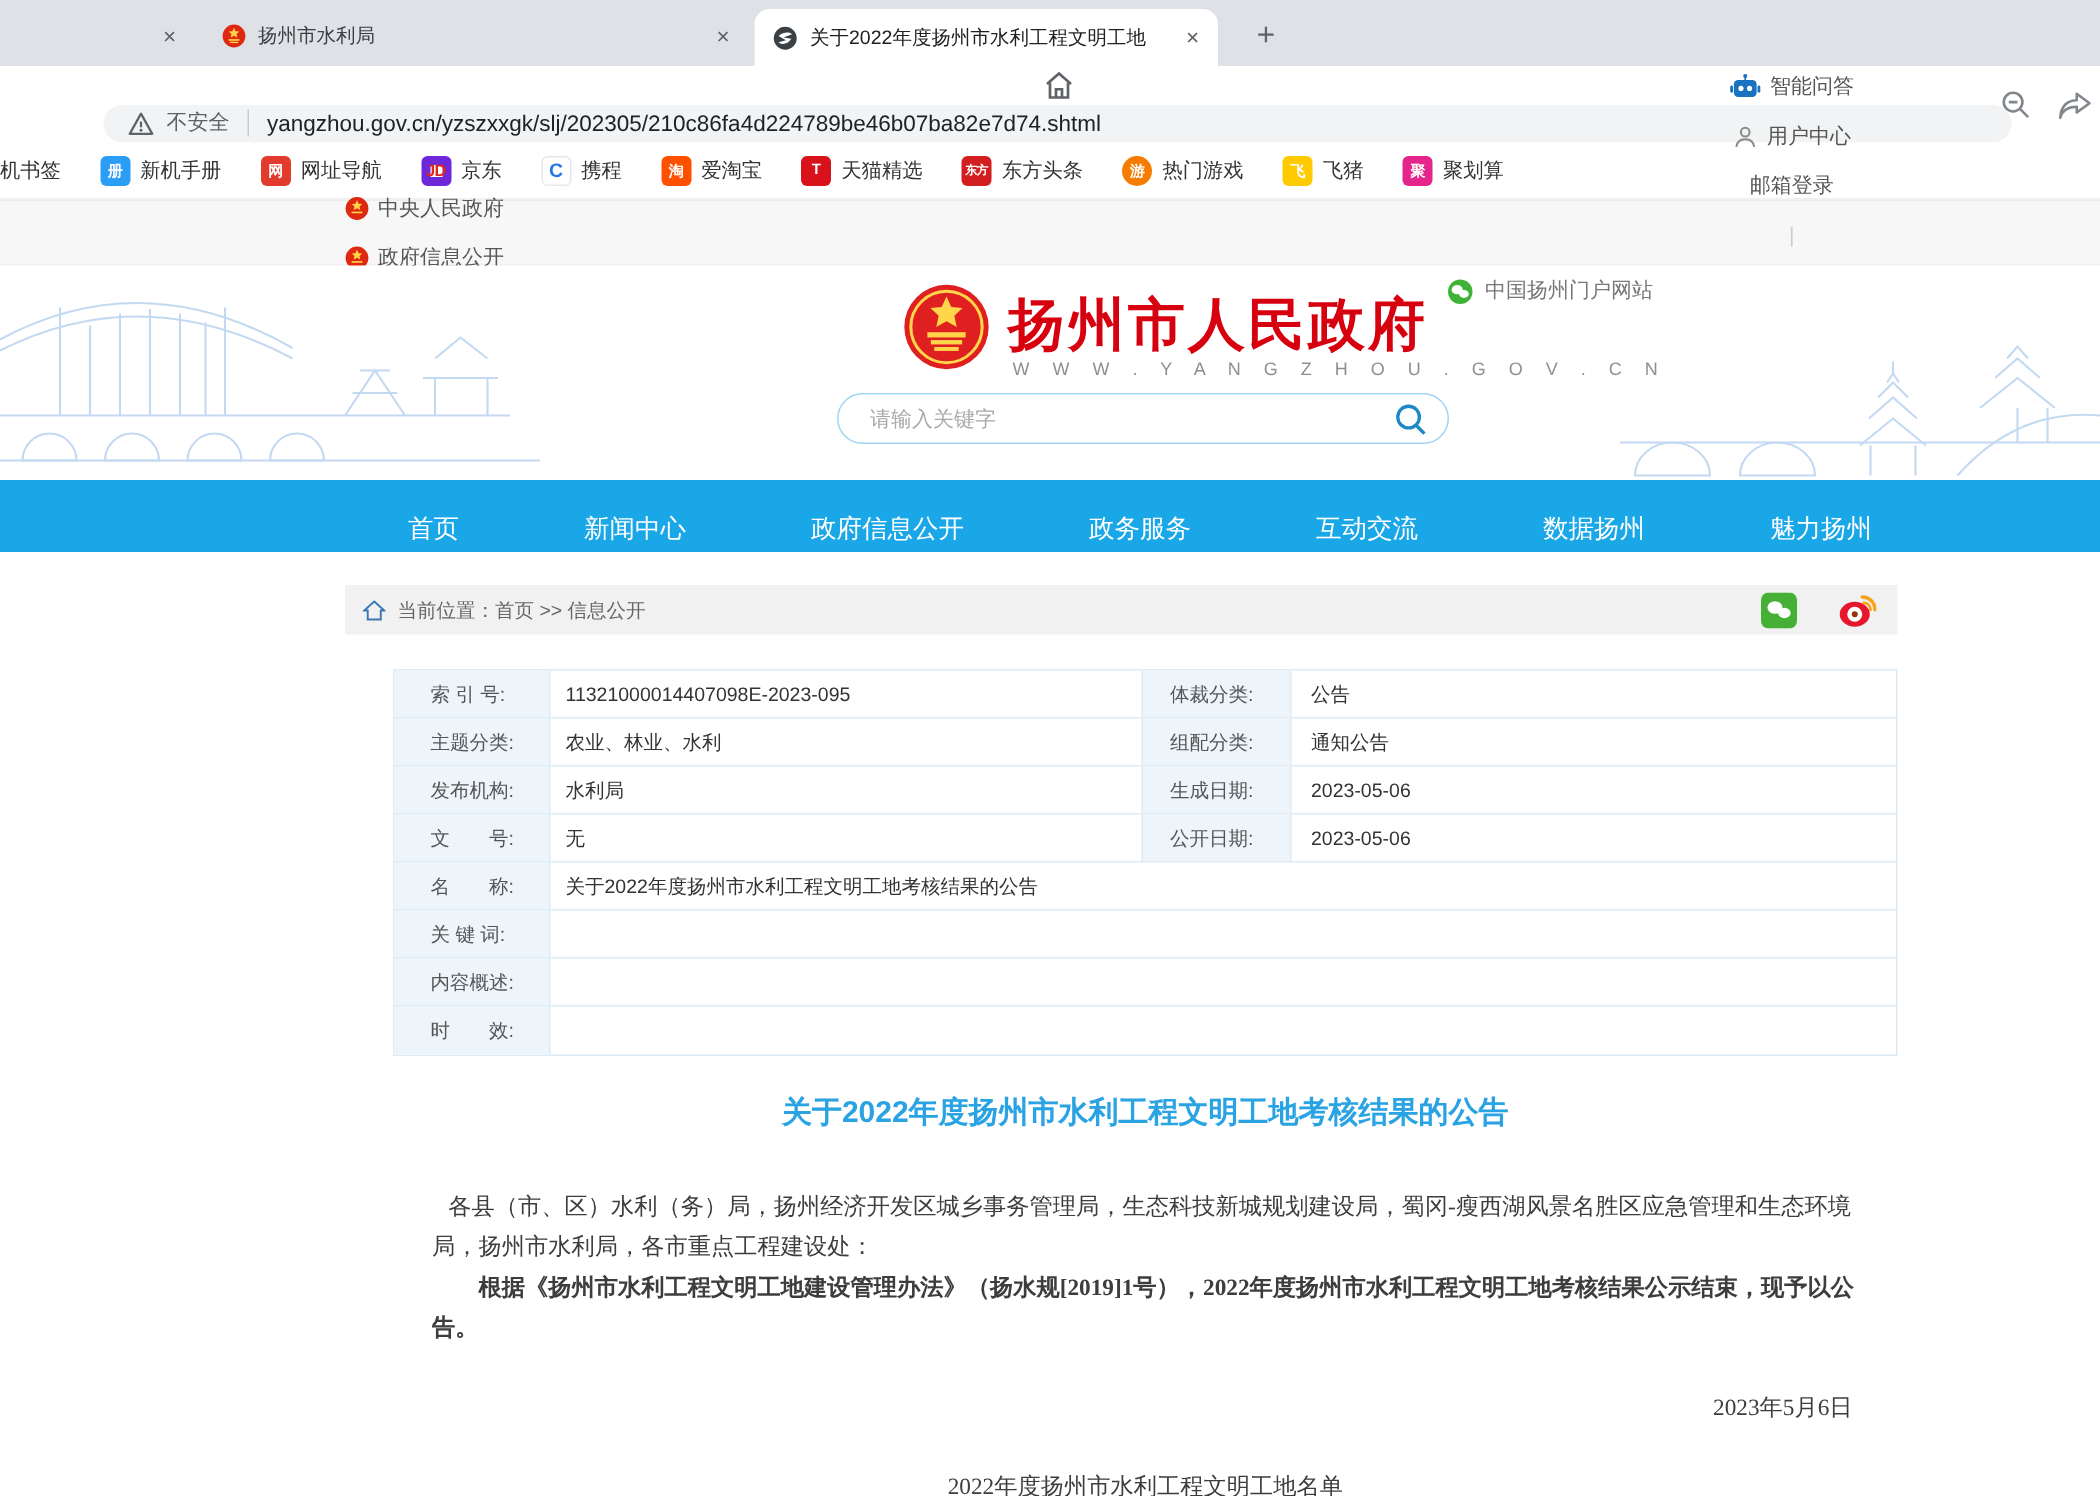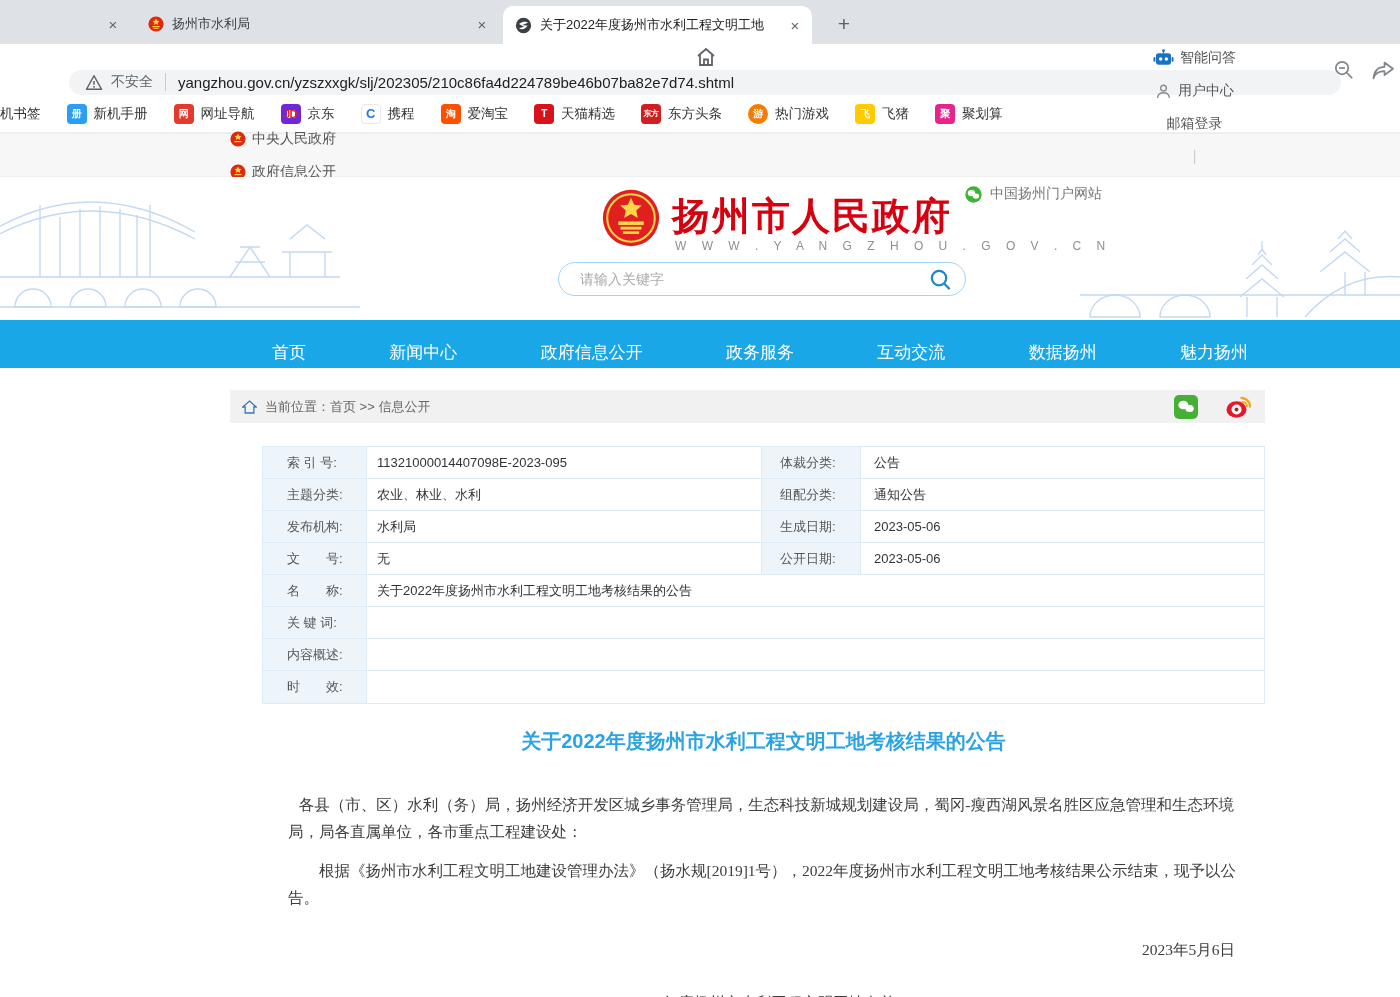--- a/index.html
+++ b/index.html
@@ -61,21 +61,21 @@
   .mval { font-size:13px; color:#333; display:flex; align-items:center; padding-left:10px; white-space:nowrap; overflow:hidden; }
   .mval-l { width:394px; flex:none; }
   .mlbl-r { width:100px; background:#edf5fb; color:#555; font-size:13px; display:flex; align-items:center; padding-left:18px; border-left:1px solid #dcebf5; border-right:1px solid #dcebf5; flex:none; white-space:pre; }
   .mval-r { flex:1; padding-left:13px; }
   .mval-full { flex:1; }
   
   .article { position:absolute; left:262px; top:360px; width:1003px; color:#3d3d3d; }
   .art-title { text-align:center; color:#2aa3e3; font-size:20px; font-weight:bold; font-family:"Liberation Sans", sans-serif; }
   .art-p { font-family:"Liberation Serif", serif; font-size:15.5px; line-height:27px; padding:0 28px 0 26px; }
   .art-p1 { margin-top:36px; text-indent:0.7em; }
-  .art-p2 { margin-top:12px; text-indent:2em; }
+  .art-p2 { text-indent:2em;font-weight:bold; }
   .art-date { font-family:"Liberation Serif", serif; font-size:15.5px; text-align:right; padding-right:30px; margin-top:29px; }
   .art-list-title { font-family:"Liberation Serif", serif; font-size:15.5px; text-align:center; margin-top:32px; }
 </style>
 </head>
 <body>
 
 <div class="tabbar">
   <div class="tab-stub">
     <span class="tab-close">×</span>
   </div>
@@ -373,19 +373,19 @@
       <span class="mval mval-full"></span>
     </div>
     <div class="mrow">
       <span class="mlbl">时　　效:</span>
       <span class="mval mval-full"></span>
     </div>
   </div>
 
   <div class="article">
     <div class="art-title">关于2022年度扬州市水利工程文明工地考核结果的公告</div>
-    <p class="art-p art-p1">各县（市、区）水利（务）局，扬州经济开发区城乡事务管理局，生态科技新城规划建设局，蜀冈-瘦西湖风景名胜区应急管理和生态环境局，局各直属单位，各市重点工程建设处：</p>
+    <p class="art-p art-p1">各县（市、区）水利（务）局，扬州经济开发区城乡事务管理局，生态科技新城规划建设局，蜀冈-瘦西湖风景名胜区应急管理和生态环境局，扬州市水利局，各市重点工程建设处：</p>
     <p class="art-p art-p2">根据《扬州市水利工程文明工地建设管理办法》（扬水规[2019]1号），2022年度扬州市水利工程文明工地考核结果公示结束，现予以公告。</p>
     <div class="art-date">2023年5月6日</div>
     <div class="art-list-title">2022年度扬州市水利工程文明工地名单</div>
   </div>
 
 </div>
 
 </body></html>

